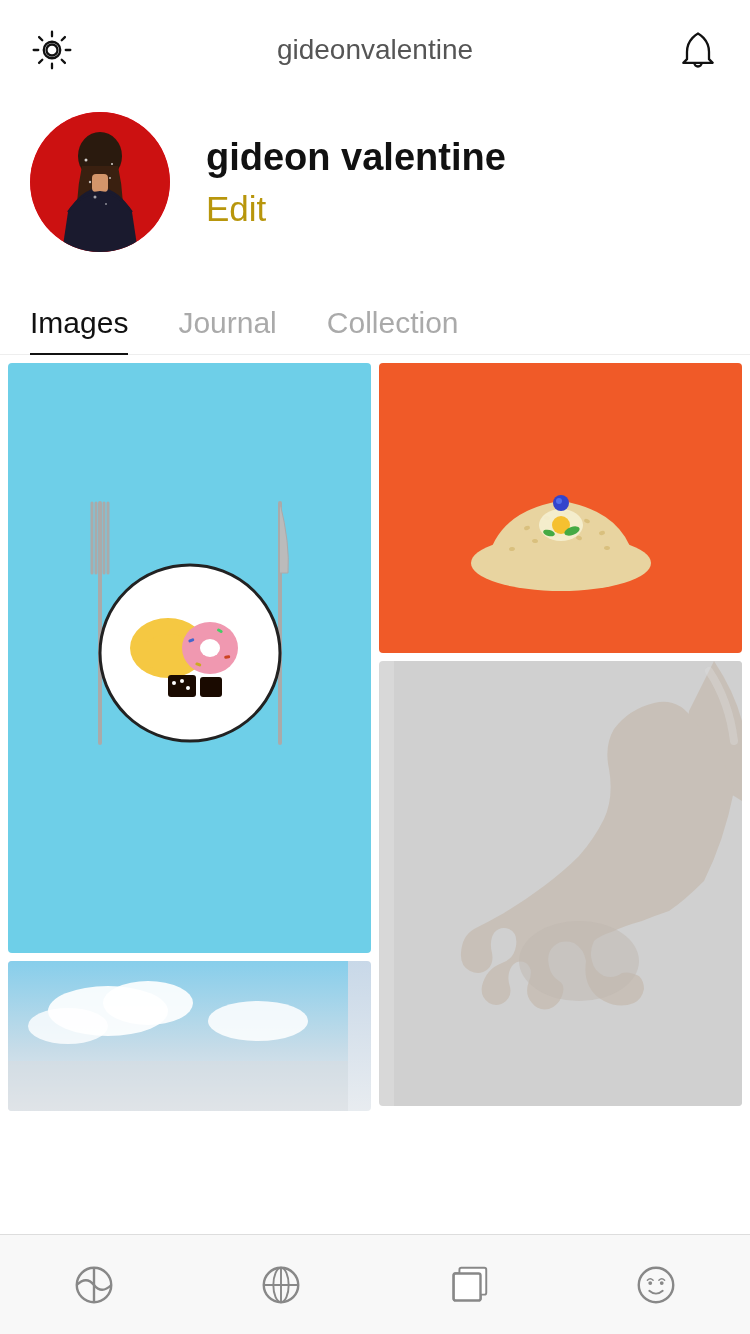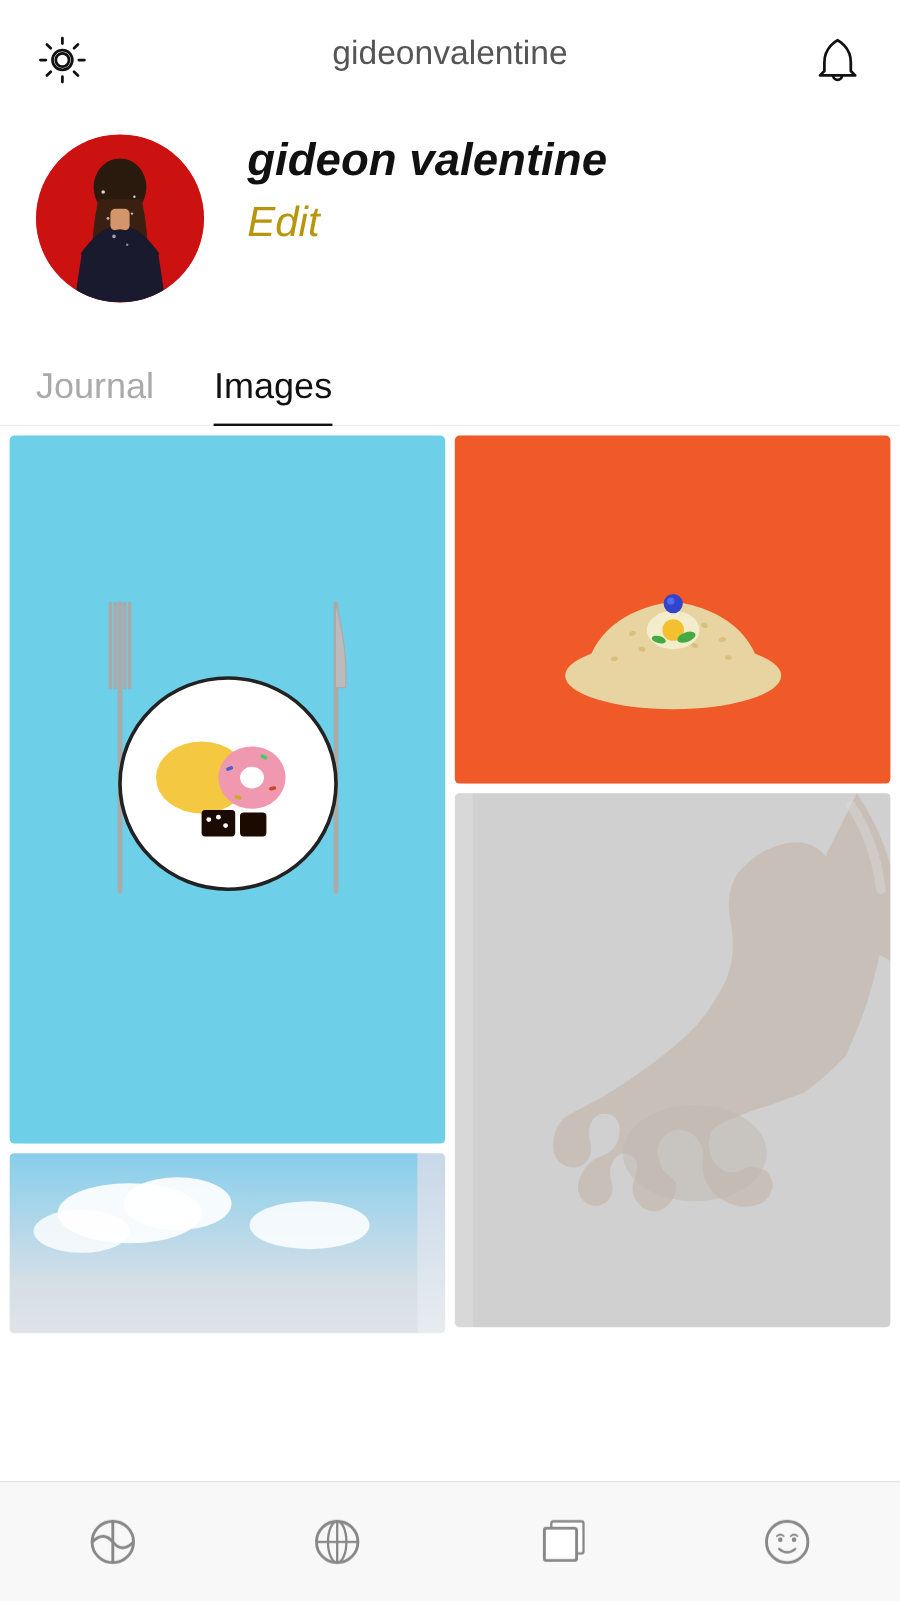--- a/index.html
+++ b/index.html
@@ -9,37 +9,38 @@
       min-height: 1334px;
       background: #ffffff;
       font-family: -apple-system, BlinkMacSystemFont, 'Helvetica Neue', Arial, sans-serif;
       position: relative;
       overflow-x: hidden;
     }
 
     
     .header {
       display: flex;
+      align-items: center;
       justify-content: space-between;
       padding: 28px 30px 20px;
       background: #fff;
     }
     .header-icon {
       width: 44px;
       height: 44px;
       display: flex;
       align-items: center;
       justify-content: center;
     }
 
     
     .profile-section {
       display: flex;
+      align-items: center;
       padding: 20px 30px 30px;
-      font-style: italic;
     }
     .avatar-container {
       width: 140px;
       height: 140px;
       border-radius: 50%;
       overflow: hidden;
       flex-shrink: 0;
       background: #e8192c;
       position: relative;
     }
@@ -209,22 +210,23 @@
       <circle cx="76" cy="92" r="1" fill="white" opacity="0.5"></circle>
     </svg>
   </div>
   <div class="profile-info">
     <div class="profile-name">gideon valentine</div>
     <div class="profile-edit">Edit</div>
   </div>
 </div>
 
 <div class="tabs">
+  <div class="tab active">Images</div>
   <div class="tab">Journal</div>
-  <div class="tab active">Images</div>
+  <div class="tab">Collection</div>
 </div>
 
 <div class="image-grid">
 
   <div class="col-left">
 
     <div class="grid-img img-blue-food">
       <svg width="340" height="590" viewBox="0 0 340 590">
 
         <rect width="340" height="590" fill="#6ecfe8"></rect>

